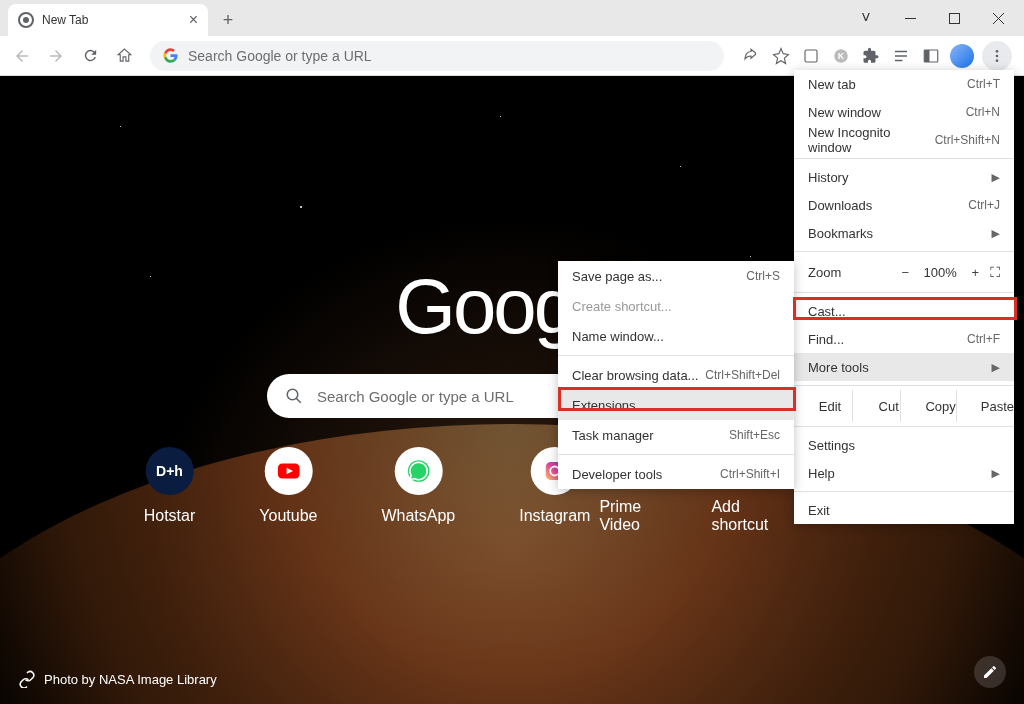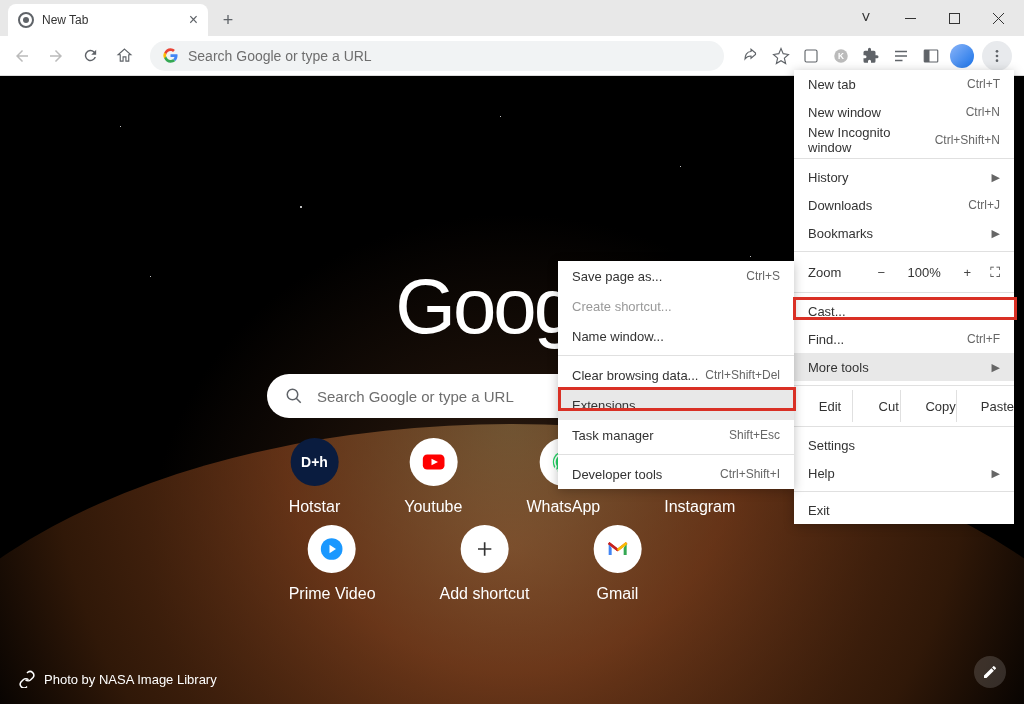--- a/index.html
+++ b/index.html
@@ -34,40 +34,40 @@
 .content { position: relative; height: 628px; background: radial-gradient(ellipse at 50% 75%, #3a2518 0%, #1a0f08 25%, #000 50%); overflow: hidden; }
 .planet-glow { position: absolute; bottom: -420px; left: 50%; transform: translateX(-50%); width: 1300px; height: 700px; border-radius: 50%; background: radial-gradient(ellipse at top, rgba(255,200,120,0.35) 0%, rgba(180,90,40,0.5) 25%, rgba(60,30,10,0.8) 50%, transparent 65%); }
 .stars { position: absolute; inset: 0; }
 .star { position: absolute; background: #fff; border-radius: 50%; }
 
 .google-logo { position: absolute; top: 185px; left: 50%; transform: translateX(-50%); font-size: 78px; font-weight: 500; color: #fff; letter-spacing: -3px; font-family: "Product Sans", Arial, sans-serif; }
 .searchbox { position: absolute; top: 298px; left: 50%; transform: translateX(-50%); width: 490px; height: 44px; background: #fff; border-radius: 22px; display: flex; align-items: center; padding: 0 18px; gap: 14px; }
 .search-icon { color: #5f6368; }
 .searchbox-text { font-size: 15px; color: #6e6e6e; }
 
-.shortcuts { position: absolute; top: 362px; left: 50%; transform: translateX(-50%); display: flex; flex-direction: column; gap: 9px; align-items: flex-start; }
+.shortcuts { position: absolute; top: 362px; left: 50%; transform: translateX(-50%); display: flex; flex-direction: row; gap: 9px; align-items: center; }
 .shortcut-row { display: flex; gap: 64px; }
 .shortcut { display: flex; flex-direction: column; align-items: center; gap: 12px; cursor: pointer; }
 .shortcut-icon { width: 48px; height: 48px; border-radius: 50%; background: #fff; display: flex; align-items: center; justify-content: center; font-size: 20px; }
 .shortcut-label { font-size: 16px; color: #fff; }
 .sc-hotstar { background: #0a1c3f; color: #fff; font-weight: bold; font-size: 14px; }
 .sc-add { color: #333; }
 
 .credit { position: absolute; bottom: 16px; left: 18px; display: flex; align-items: center; gap: 8px; color: #fff; font-size: 13px; }
 .credit-text { }
 .edit-btn { position: absolute; bottom: 16px; right: 18px; width: 32px; height: 32px; background: rgba(255,255,255,0.15); border-radius: 50%; display: flex; align-items: center; justify-content: center; color: #fff; cursor: pointer; }
 
 
 .menu { position: absolute; top: 70px; right: 10px; width: 220px; background: #fff; box-shadow: 0 2px 10px rgba(0,0,0,0.25); font-size: 13px; color: #333; z-index: 100; }
 .menu-item { height: 28px; display: flex; align-items: center; padding: 0 14px; cursor: pointer; justify-content: space-between; }
 .menu-item.highlighted { background: #e8e8e8; }
 .menu-sep { height: 1px; background: #e0e0e0; margin: 4px 0; }
 .menu-shortcut { color: #666; font-size: 12px; }
 .menu-arrow { color: #666; font-size: 11px; }
-.menu-zoom { display: flex; align-items: center; height: 32px; padding: 0 14px; gap: 12px; }
+.menu-zoom { display: flex; align-items: center; height: 32px; padding: 0 14px; gap: 4px; }
 .menu-zoom-label { flex: 1; }
 .zoom-btn { width: 22px; text-align: center; cursor: pointer; color: #444; }
 .zoom-pct { width: 40px; text-align: center; }
 .fullscreen-icon { font-size: 14px; cursor: pointer; }
 .menu-edit { display: flex; align-items: center; height: 32px; padding: 0 0 0 14px; }
 .menu-edit-label { flex: 0 0 44px; text-align: center; }
 .edit-cell { flex: 1; text-align: center; border-left: 1px solid #e0e0e0; height: 100%; display: flex; align-items: center; justify-content: center; cursor: pointer; padding-left: 24px; }
 
 
 .submenu { position: absolute; top: 223px; right: 230px; width: 236px; background: #fff; box-shadow: 0 2px 10px rgba(0,0,0,0.25); font-size: 13px; color: #333; z-index: 101; margin-top: 38px; }

